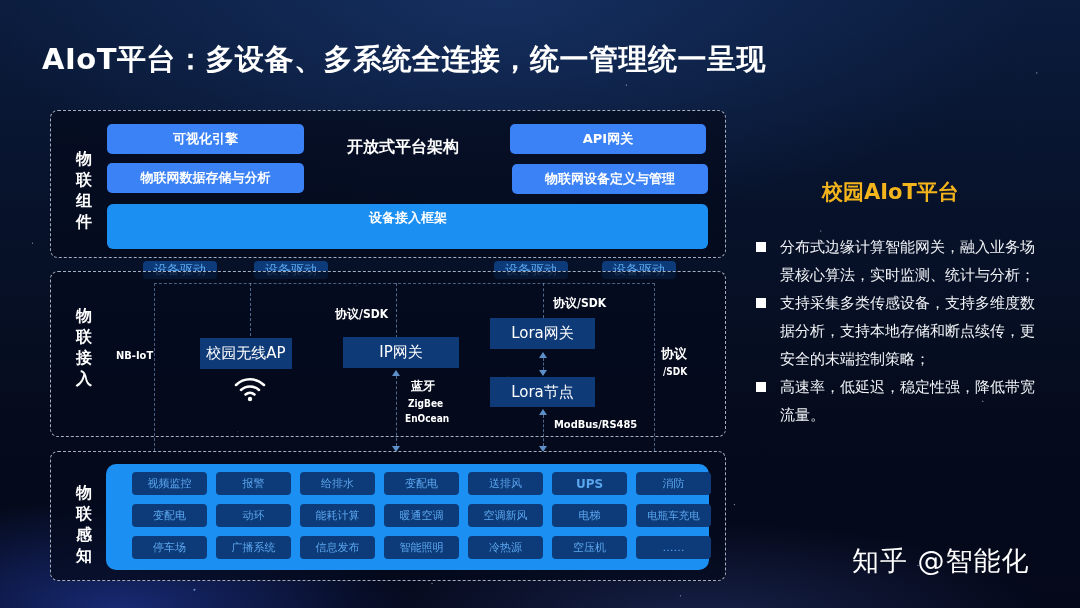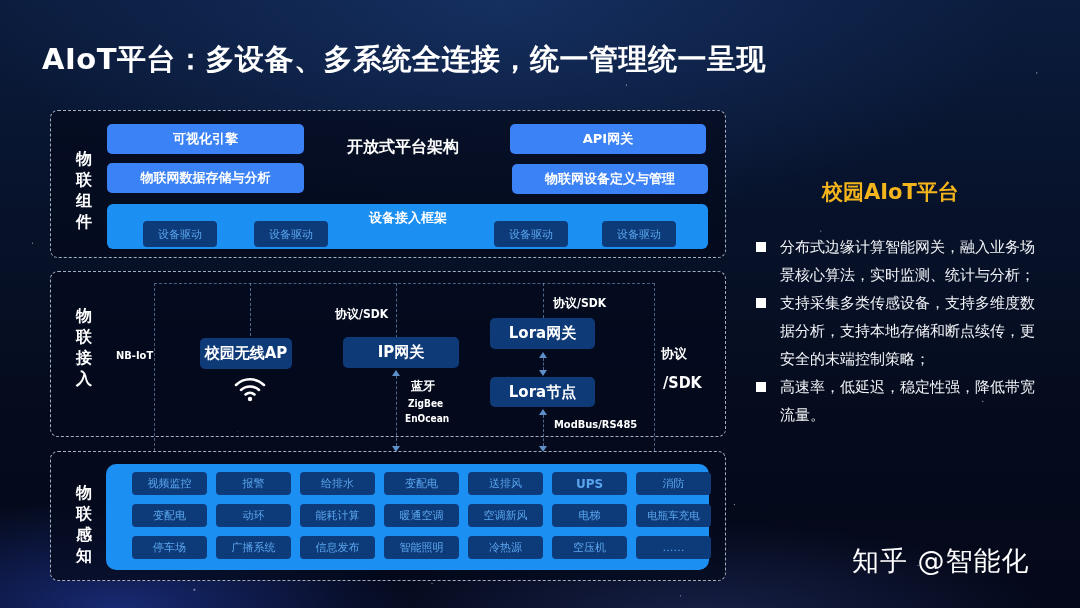--- a/index.html
+++ b/index.html
@@ -62,41 +62,41 @@
   .center-title {
     position: absolute; font-size: 16px; font-weight: bold; color: #ffffff;
   }
   .bright-bar {
     position: absolute; background: #1c8ff2; border-radius: 6px;
   }
   .bar-title {
     position: absolute; font-size: 13px; font-weight: bold; color: #ffffff;
   }
   .driver {
-    position: absolute; width: 74px; height: 26px;
+    position: absolute; width: 74px; height: 18px;
     background: #0d3a78; border-radius: 4px;
-    color: #5aa6ee; font-size: 11px;
-    display: flex; align-items: center; justify-content: center;
+    color: #5aa6ee; font-size: 13px;
+    display: flex; align-items: center; justify-content: center; margin-top: 40px;
   }
 
   
   .inner-dash {
     position: absolute; border: 1px dashed rgba(140,180,230,0.5); border-bottom: none;
   }
   .vline {
     position: absolute; width: 0; border-left: 1px dashed rgba(140,180,230,0.55);
   }
   .small-label {
     position: absolute; font-size: 11px; font-weight: bold; color: #ffffff;
     font-family: "DejaVu Sans Condensed", "DejaVu Sans", sans-serif;
     text-align: center; line-height: 14px;
   }
   .node {
-    position: absolute; background: #0f3a78; border-radius: 5px;
-    color: #ffffff; font-size: 15px; font-weight: bold;
+    position: absolute; background: #0f3a78; border-radius: 0;
+    color: #ffffff; font-size: 15px; font-weight: normal;
     display: flex; align-items: center; justify-content: center;
   }
   .arrow-up, .arrow-down {
     position: absolute; width: 0; height: 0;
     border-left: 4px solid transparent; border-right: 4px solid transparent;
   }
   .arrow-up { border-bottom: 6px solid #5d8fc8; }
   .arrow-down { border-top: 6px solid #5d8fc8; }
 
   
@@ -197,21 +197,21 @@
 <div class="arrow-up" style="left:539px; top:352px;"></div>
 <div class="vline" style="left:543px; top:358px; height:12px;"></div>
 <div class="arrow-down" style="left:539px; top:370px;"></div>
 <div class="node" style="left:490px; top:377px; width:105px; height:30px;">Lora节点</div>
 <div class="arrow-up" style="left:539px; top:409px;"></div>
 <div class="vline" style="left:543px; top:415px; height:31px;"></div>
 <div class="arrow-down" style="left:539px; top:446px;"></div>
 <div class="small-label" style="left:554px; top:418px; font-size:11px;">ModBus/RS485</div>
 
 <div class="small-label" style="left:661px; top:347px; font-size:13px;">协议</div>
-<div class="small-label" style="left:663px; top:376px; font-size:16px;">/SDK</div>
+<div class="small-label" style="left:663px; top:365px; font-size:10px;">/SDK</div>
 
 <div class="layer" style="top:451px; height:130px;">
   <div class="layer-label" style="top:30px;">物联感知</div>
 </div>
 <div class="sense-panel">
   <div class="sense-grid">
     <div class="sense-item">视频监控</div>
     <div class="sense-item">报警</div>
     <div class="sense-item">给排水</div>
     <div class="sense-item">变配电</div>

